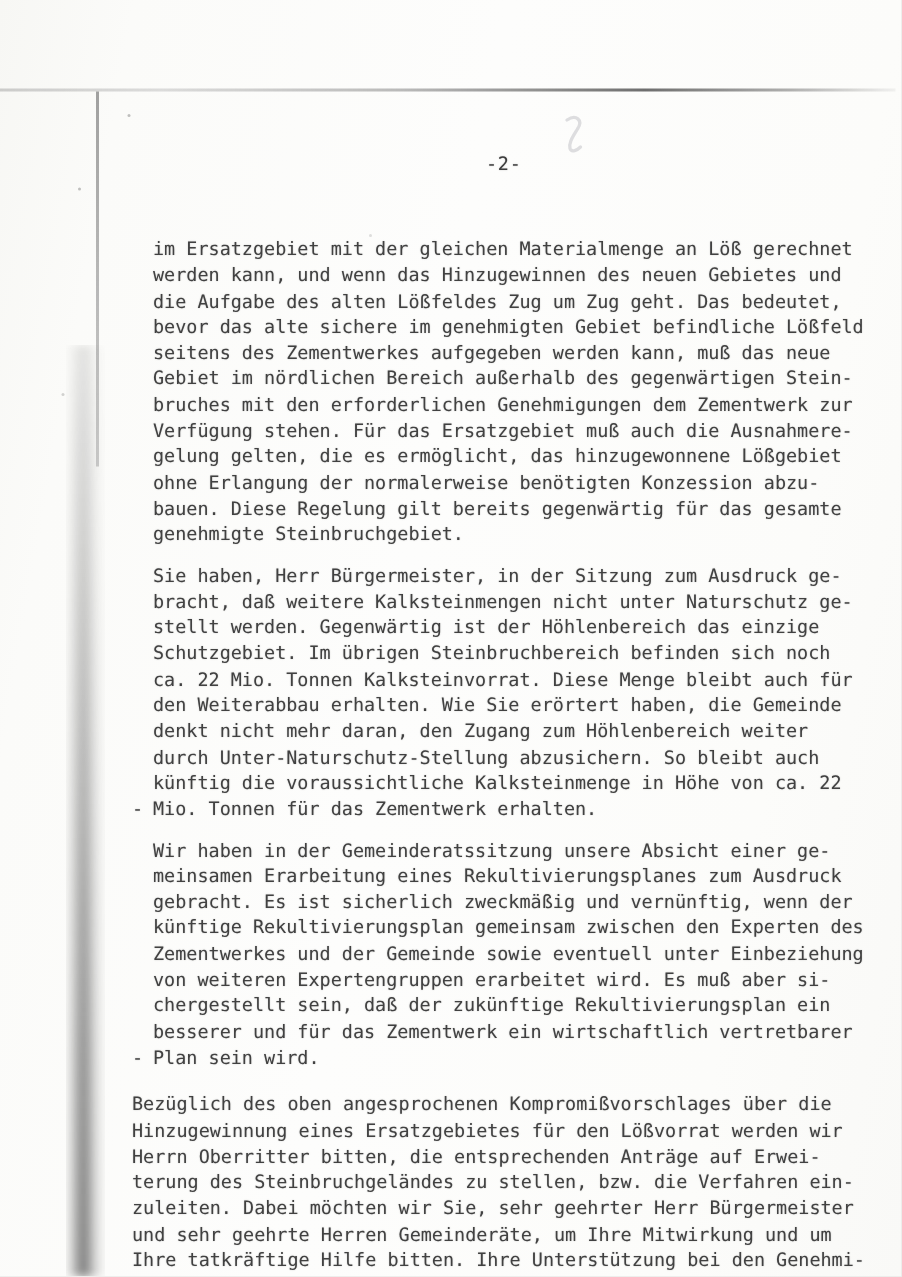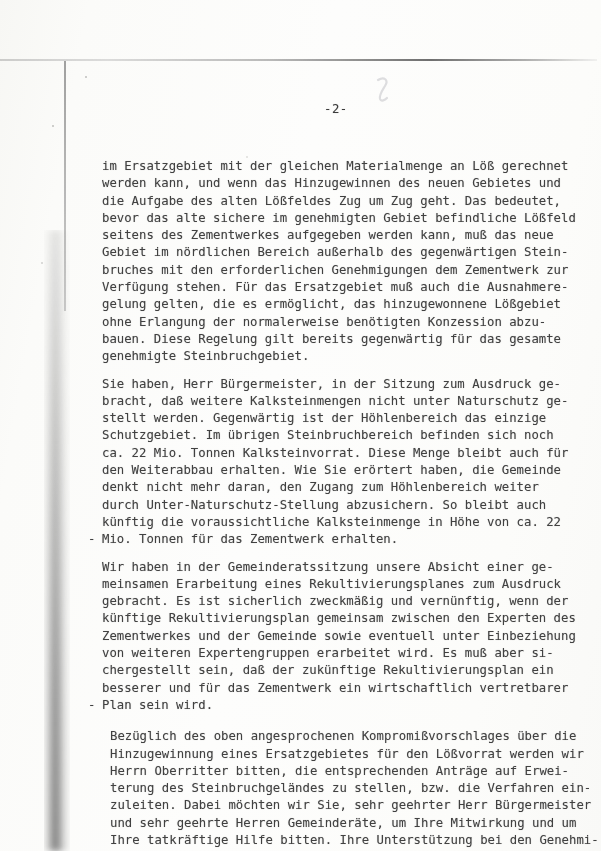--- a/index.html
+++ b/index.html
@@ -51,21 +51,21 @@
     color:#3c3c3c;text-shadow:0 0 1px rgba(64,64,64,.35);
   }
   .text-body{
     position:absolute;left:88px;top:158px;width:500px;
     font-size:12.3px;line-height:17.3px;
     color:#414141;text-shadow:0 0 1px rgba(64,64,64,.33);
   }
   .para{display:flex;margin:0 0 10px 0;align-items:flex-end;}
   .para .marker{flex:0 0 14px;white-space:pre;}
   .para.plain .marker{flex:0 0 0;}
-  .para.plain{margin-top:14px;margin-left:22px;}
+  .para.plain{margin-top:14px;}
   .para .lines{white-space:pre;flex:0 0 auto;}
 </style>
 </head>
 <body>
 
 <div class="scan-page">
 
   <div class="artifact-hline"></div>
   <div class="artifact-vline"></div>
   <div class="artifact-vband"></div>

